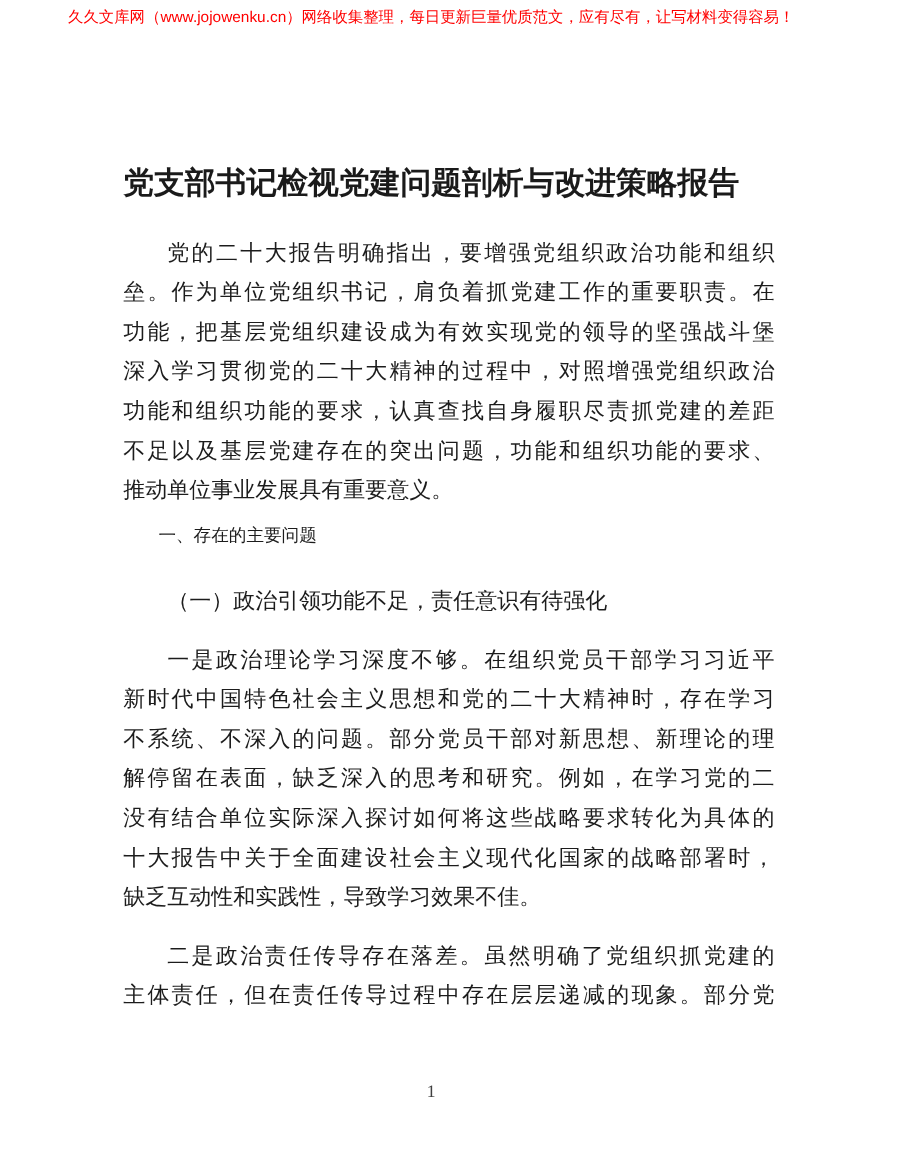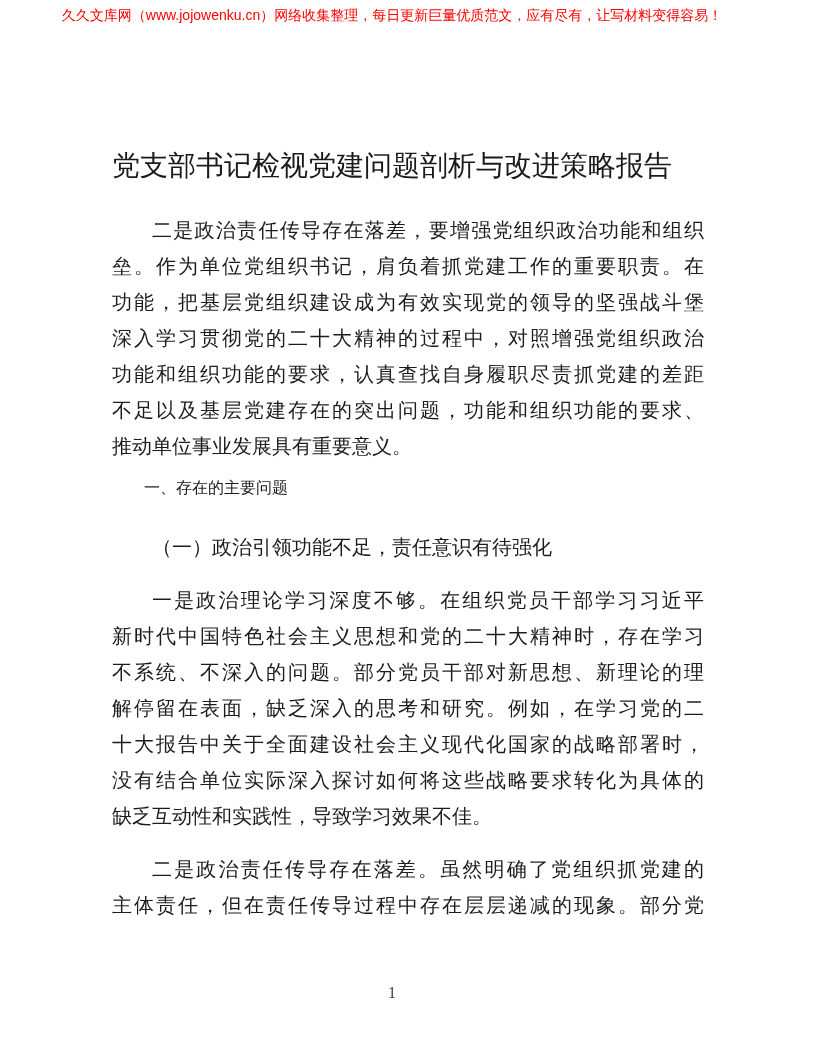--- a/index.html
+++ b/index.html
@@ -29,21 +29,21 @@
   }
   .doc-title {
     position: absolute;
     top: 144px;
     left: 0;
     right: 0;
     margin: 0;
     line-height: 44px;
     text-align: center;
     font-size: 28px;
-    font-weight: 400;
+    font-weight: 700;
     color: #1a1a1a;
   }
   .content {
     position: absolute;
     left: 112px;
     top: 212px;
     width: 592px;
     font-size: 20px;
   }
   .line {
@@ -88,37 +88,37 @@
 </head>
 <body>
 
 <div class="page">
   <div class="header-notice" style="color: rgb(255, 0, 0);">久久文库网（www.jojowenku.cn）网络收集整理，每日更新巨量优质范文，应有尽有，让写材料变得容易！</div>
 
   <h1 class="doc-title">党支部书记检视党建问题剖析与改进策略报告</h1>
 
   <div class="content">
       <div class="para">
-        <div class="line indent">二是政治责任传导存在落差，要增强党组织政治功能和组织</div>
+        <div class="line indent">党的二十大报告明确指出，要增强党组织政治功能和组织</div>
         <div class="line">垒。作为单位党组织书记，肩负着抓党建工作的重要职责。在</div>
         <div class="line">功能，把基层党组织建设成为有效实现党的领导的坚强战斗堡</div>
         <div class="line">深入学习贯彻党的二十大精神的过程中，对照增强党组织政治</div>
         <div class="line">功能和组织功能的要求，认真查找自身履职尽责抓党建的差距</div>
         <div class="line">不足以及基层党建存在的突出问题，功能和组织功能的要求、</div>
         <div class="line para-end">推动单位事业发展具有重要意义。</div>
       </div>
       <div class="h1">一、存在的主要问题</div>
       <div class="h2">（一）政治引领功能不足，责任意识有待强化</div>
       <div class="para">
         <div class="line indent">一是政治理论学习深度不够。在组织党员干部学习习近平</div>
         <div class="line">新时代中国特色社会主义思想和党的二十大精神时，存在学习</div>
         <div class="line">不系统、不深入的问题。部分党员干部对新思想、新理论的理</div>
         <div class="line">解停留在表面，缺乏深入的思考和研究。例如，在学习党的二</div>
+        <div class="line">没有结合单位实际深入探讨如何将这些战略要求转化为具体的</div>
         <div class="line">十大报告中关于全面建设社会主义现代化国家的战略部署时，</div>
-        <div class="line">没有结合单位实际深入探讨如何将这些战略要求转化为具体的</div>
         <div class="line para-end">缺乏互动性和实践性，导致学习效果不佳。</div>
       </div>
       <div class="para">
         <div class="line indent">二是政治责任传导存在落差。虽然明确了党组织抓党建的</div>
         <div class="line">主体责任，但在责任传导过程中存在层层递减的现象。部分党</div>
       </div>
     </div>
 
   <div class="page-number">1</div>
 </div>

